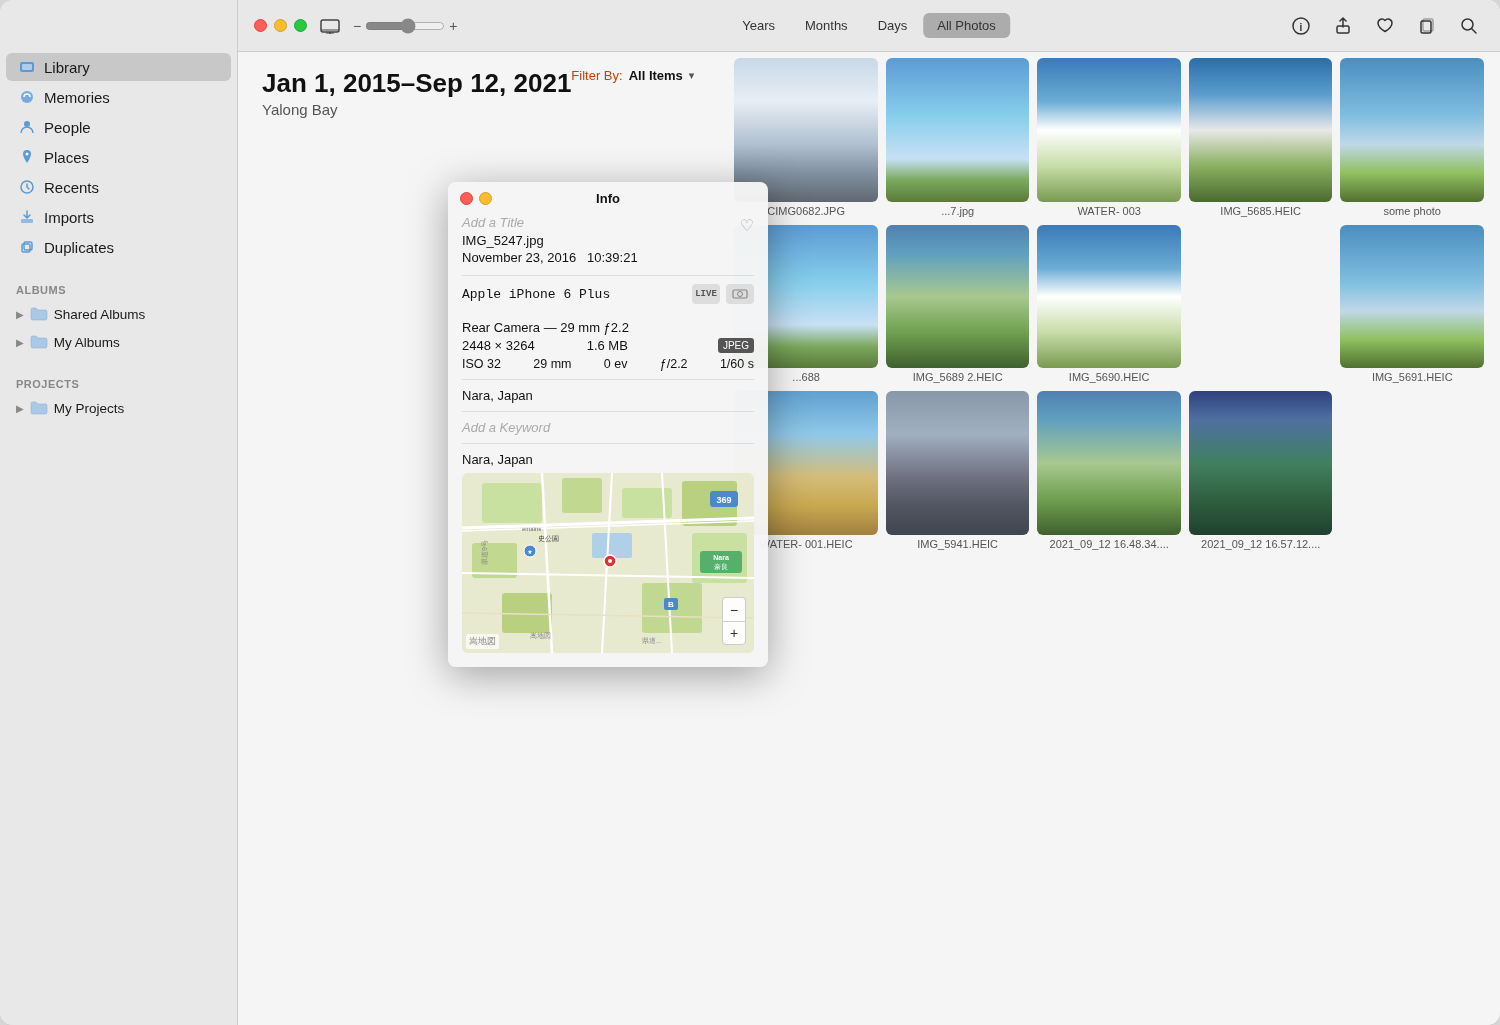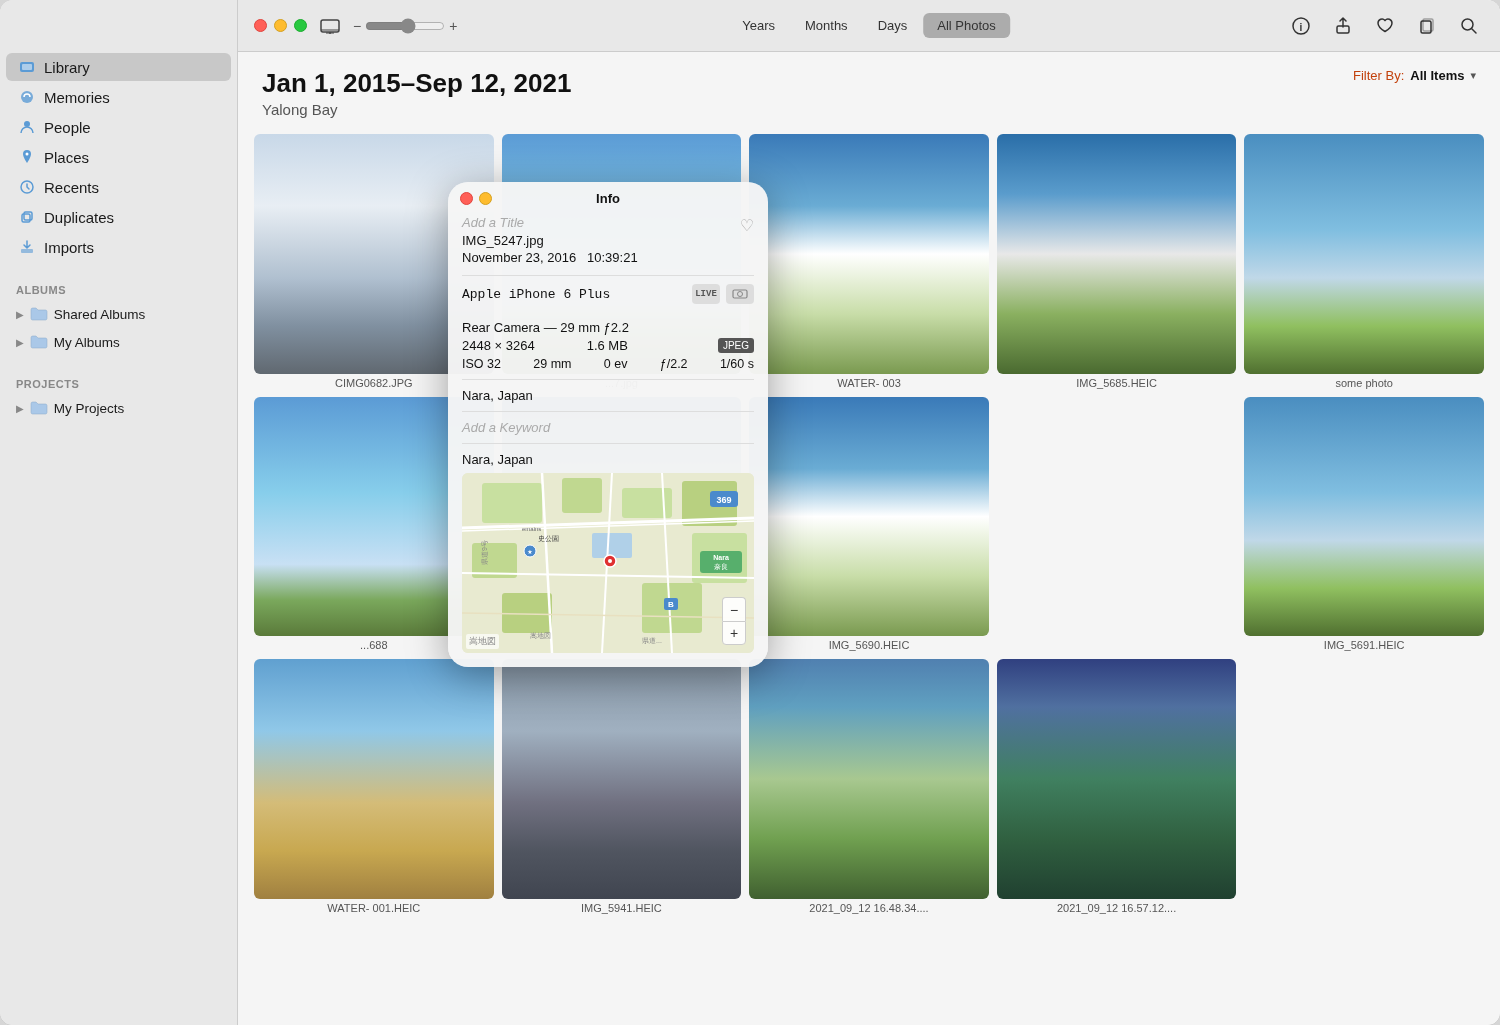--- a/index.html
+++ b/index.html
@@ -174,21 +174,21 @@
       cursor: pointer;
       border-radius: 6px;
       color: #333;
       font-size: 17px;
     }
 
     
     .content {
       flex: 1;
       display: flex;
-      flex-direction: column;
+      flex-direction: row;
       overflow: hidden;
       position: relative;
     }
     .content-header {
       padding: 16px 24px 10px 24px;
       display: flex;
       align-items: flex-start;
       justify-content: space-between;
     }
     .date-range {
@@ -260,21 +260,21 @@
     .photo-road1 { background: linear-gradient(180deg, #8898a8 0%, #a0b0c0 30%, #707080 60%, #505560 80%, #404550 100%); }
     .photo-arch2 { background: linear-gradient(180deg, #304080 0%, #5070a0 20%, #408060 50%, #306040 75%, #204030 100%); }
 
     
     .info-panel {
       position: absolute;
       top: 130px;
       left: 210px;
       width: 320px;
       background: rgba(245, 245, 245, 0.97);
-      border-radius: 20px;
+      border-radius: 8px;
       box-shadow: 0 8px 40px rgba(0,0,0,0.35);
       overflow: hidden;
       z-index: 100;
     }
     .info-panel-titlebar {
       display: flex;
       align-items: center;
       padding: 10px 12px 6px 12px;
       position: relative;
     }
@@ -515,34 +515,34 @@
         <svg viewBox="0 0 16 16" fill="none">
             <circle cx="8" cy="8" r="6" stroke="#5b9bd5" stroke-width="1.5" fill="none"></circle>
             <path d="M8 5v3l2 2" stroke="#5b9bd5" stroke-width="1.5" stroke-linecap="round" fill="none"></path>
           </svg>
       </span>
       <span>Recents</span>
     </div>
     <div class="sidebar-item">
       <span class="icon">
         <svg viewBox="0 0 16 16" fill="none">
-            <rect x="3" y="5" width="8" height="8" rx="1.5" fill="none" stroke="#5b9bd5" stroke-width="1.5"></rect>
-            <rect x="5" y="3" width="8" height="8" rx="1.5" fill="none" stroke="#5b9bd5" stroke-width="1.5"></rect>
-          </svg>
-      </span>
-      <span>Duplicates</span>
+            <rect x="2" y="10" width="12" height="4" rx="1" fill="#5b9bd5" opacity="0.6"></rect>
+            <path d="M8 2v7M5 6l3 3 3-3" stroke="#5b9bd5" stroke-width="1.5" stroke-linecap="round" fill="none"></path>
+          </svg>
+      </span>
+      <span>Imports</span>
     </div>
     <div class="sidebar-item">
       <span class="icon">
         <svg viewBox="0 0 16 16" fill="none">
-            <rect x="2" y="10" width="12" height="4" rx="1" fill="#5b9bd5" opacity="0.6"></rect>
-            <path d="M8 2v7M5 6l3 3 3-3" stroke="#5b9bd5" stroke-width="1.5" stroke-linecap="round" fill="none"></path>
-          </svg>
-      </span>
-      <span>Imports</span>
+            <rect x="3" y="5" width="8" height="8" rx="1.5" fill="none" stroke="#5b9bd5" stroke-width="1.5"></rect>
+            <rect x="5" y="3" width="8" height="8" rx="1.5" fill="none" stroke="#5b9bd5" stroke-width="1.5"></rect>
+          </svg>
+      </span>
+      <span>Duplicates</span>
     </div>
 
     <div class="sidebar-section-label" style="margin-top:10px;">Albums</div>
     <div class="sidebar-group">
       <span class="chevron">▶</span>
       <span class="folder-icon">
         <svg width="18" height="16" viewBox="0 0 18 16" fill="none">
             <path d="M1 3.5C1 2.67 1.67 2 2.5 2H6l2 2h7.5c.83 0 1.5.67 1.5 1.5v7c0 .83-.67 1.5-1.5 1.5h-13C1.67 14 1 13.33 1 12.5v-9z" fill="#aac8e8" stroke="#8aaac8" stroke-width="0.5"></path>
           </svg>
       </span>

